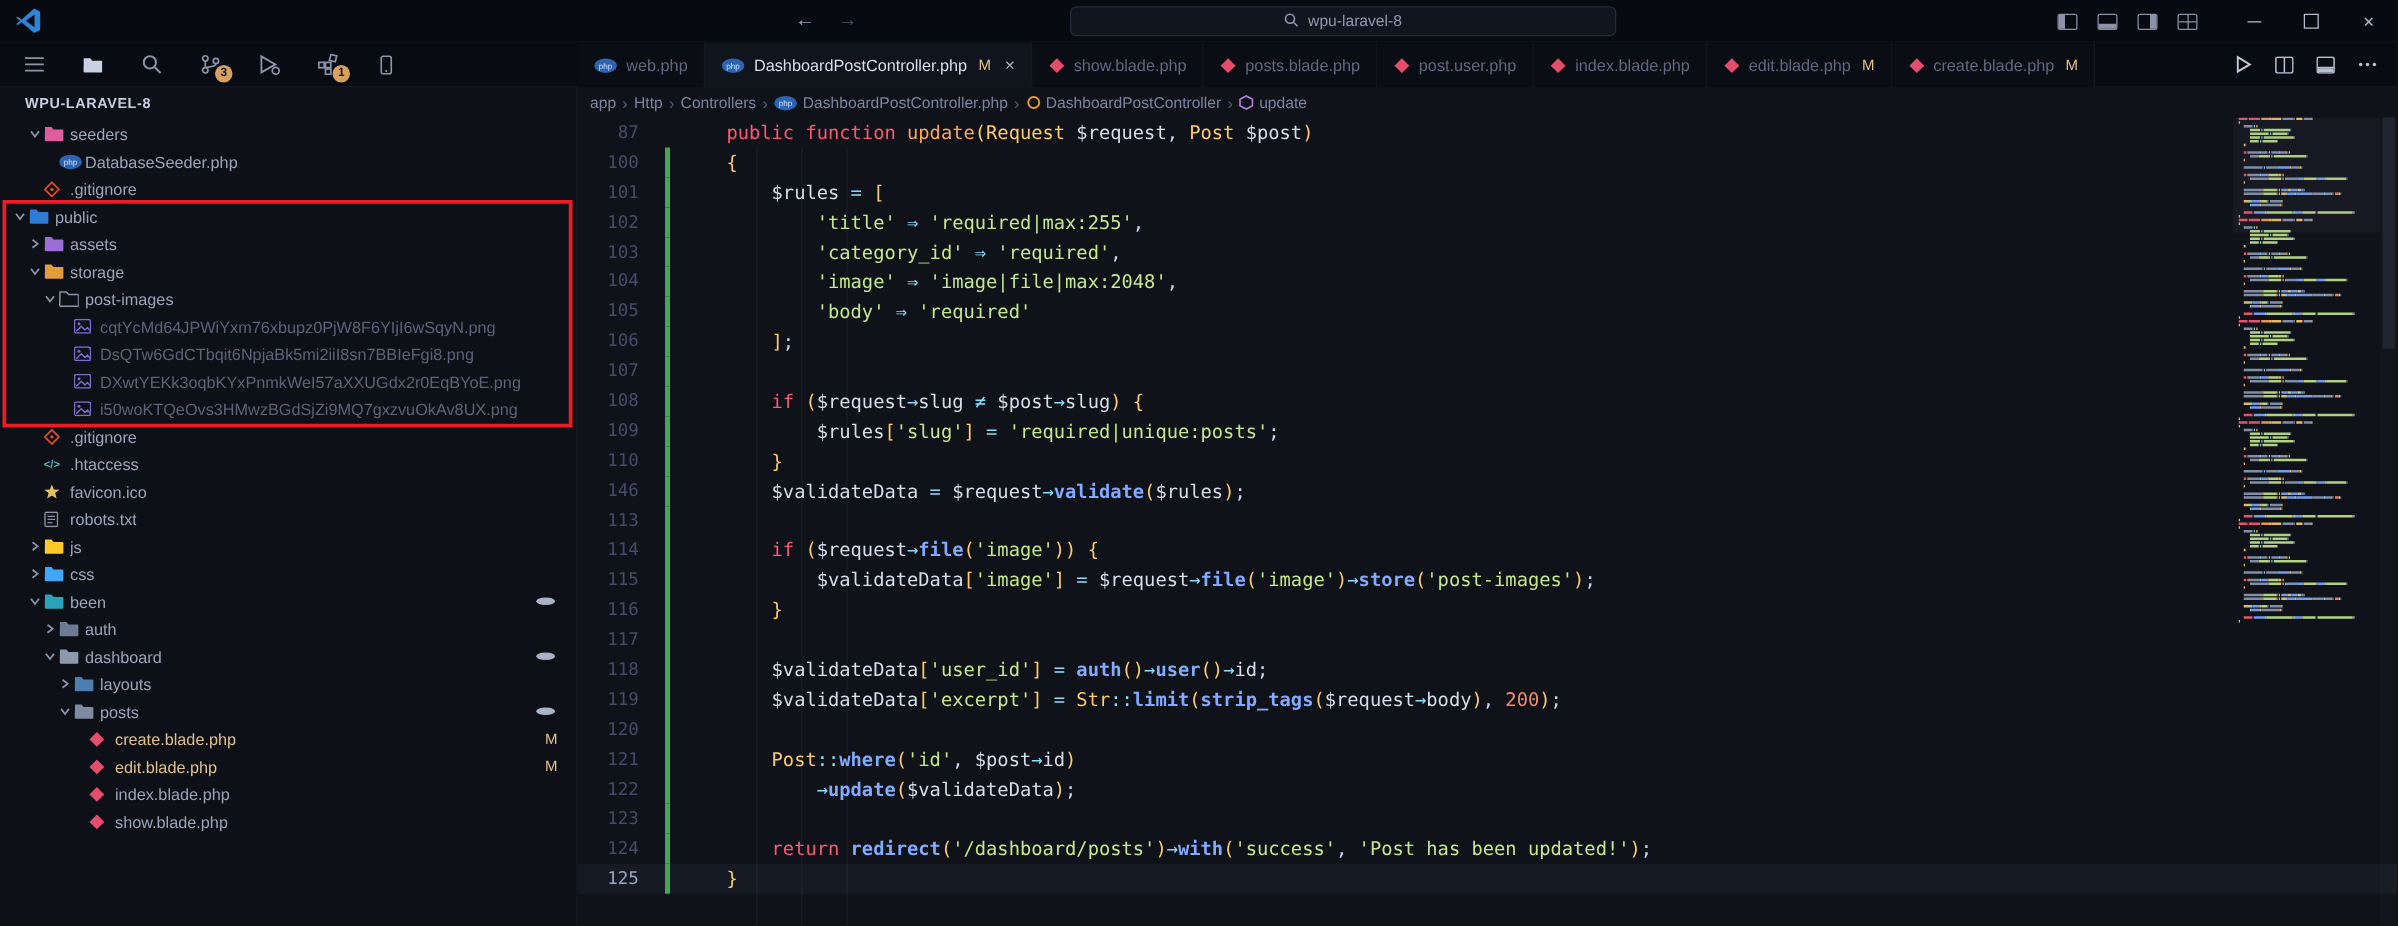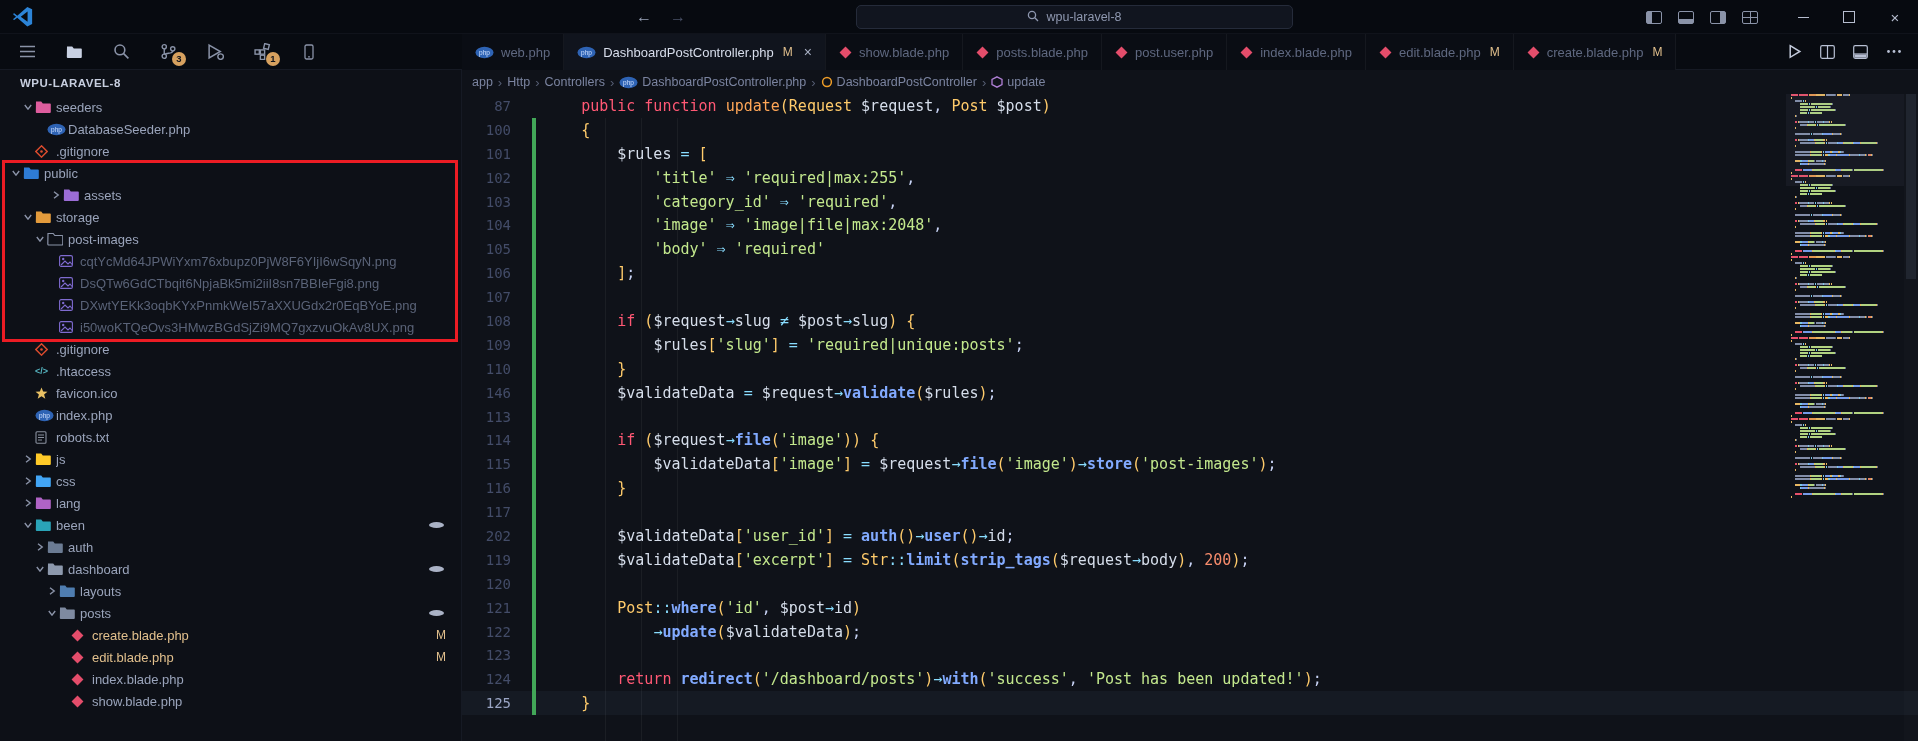--- a/index.html
+++ b/index.html
@@ -307,21 +307,21 @@
             <path d="M3 1.8 L7.2 5 L3 8.2" stroke="#8a93a8" fill="none" stroke-width="1.4"></path>
           </svg>
         </span>
         <span class="ficon">
           <svg width="16" height="14" viewBox="0 0 16 14">
             <path d="M1 1.5 h5.2 l1.6 2 H15 a.8.8 0 0 1 .8.8 V12 a1 1 0 0 1 -1 1 H1.8 a1 1 0 0 1 -1 -1 Z" fill="#2e7bd4"></path>
           </svg>
         </span>
         <span class="lbl">public</span>
       </div>
-      <div class="trow" style="padding-left: 20px; margin-left: 28px;">
+      <div class="trow" style="padding-left: 20px;">
         <span class="twistie">
           <svg width="10" height="10" viewBox="0 0 10 10">
             <path d="M3 1.8 L7.2 5 L3 8.2" stroke="#8a93a8" fill="none" stroke-width="1.4"></path>
           </svg>
         </span>
         <span class="ficon">
           <svg width="16" height="14" viewBox="0 0 16 14">
             <path d="M1 1.5 h5.2 l1.6 2 H15 a.8.8 0 0 1 .8.8 V12 a1 1 0 0 1 -1 1 H1.8 a1 1 0 0 1 -1 -1 Z" fill="#9b6dd6"></path>
           </svg>
         </span>
@@ -419,30 +419,20 @@
         <span class="ficon">
           <svg width="13" height="13" viewBox="0 0 12 12">
             <path d="M6 .5 L7.5 4.2 L11.5 4.4 L8.4 6.9 L9.5 10.8 L6 8.6 L2.5 10.8 L3.6 6.9 L.5 4.4 L4.5 4.2 Z" fill="#e8c064"></path>
           </svg>
         </span>
         <span class="lbl">favicon.ico</span>
       </div>
       <div class="trow" style="padding-left: 20px;">
         <span class="twistie"></span>
         <span class="ficon">
-          <svg width="19" height="13" viewBox="0 0 19 13">
-            <ellipse cx="9.5" cy="6.5" rx="9" ry="5.8" fill="#2e63b4"></ellipse>
-            <text x="9.5" y="9" font-size="6.5" fill="#cfe0ff" text-anchor="middle" font-family="Liberation Sans, sans-serif">php</text>
-          </svg>
-        </span>
-        <span class="lbl">index.php</span>
-      </div>
-      <div class="trow" style="padding-left: 20px;">
-        <span class="twistie"></span>
-        <span class="ficon">
           <svg width="12" height="13" viewBox="0 0 12 13">
             <rect x="1" y=".8" width="10" height="11.4" rx="1" fill="none" stroke="#8a919f" stroke-width="1.1"></rect>
             <path d="M3 4 h6 M3 6.5 h6 M3 9 h4" stroke="#8a919f" stroke-width="1"></path>
           </svg>
         </span>
         <span class="lbl">robots.txt</span>
       </div>
       <div class="trow" style="padding-left: 20px;">
         <span class="twistie">
           <svg width="10" height="10" viewBox="0 0 10 10">
@@ -461,33 +451,20 @@
           <svg width="10" height="10" viewBox="0 0 10 10">
             <path d="M3 1.8 L7.2 5 L3 8.2" stroke="#8a93a8" fill="none" stroke-width="1.4"></path>
           </svg>
         </span>
         <span class="ficon">
           <svg width="16" height="14" viewBox="0 0 16 14">
             <path d="M1 1.5 h5.2 l1.6 2 H15 a.8.8 0 0 1 .8.8 V12 a1 1 0 0 1 -1 1 H1.8 a1 1 0 0 1 -1 -1 Z" fill="#42a5f5"></path>
           </svg>
         </span>
         <span class="lbl">css</span>
-      </div>
-      <div class="trow" style="padding-left: 20px;">
-        <span class="twistie">
-          <svg width="10" height="10" viewBox="0 0 10 10">
-            <path d="M3 1.8 L7.2 5 L3 8.2" stroke="#8a93a8" fill="none" stroke-width="1.4"></path>
-          </svg>
-        </span>
-        <span class="ficon">
-          <svg width="16" height="14" viewBox="0 0 16 14">
-            <path d="M1 1.5 h5.2 l1.6 2 H15 a.8.8 0 0 1 .8.8 V12 a1 1 0 0 1 -1 1 H1.8 a1 1 0 0 1 -1 -1 Z" fill="#b063c5"></path>
-          </svg>
-        </span>
-        <span class="lbl">lang</span>
       </div>
       <div class="trow" style="padding-left: 20px;">
         <span class="twistie expanded">
           <svg width="10" height="10" viewBox="0 0 10 10">
             <path d="M3 1.8 L7.2 5 L3 8.2" stroke="#8a93a8" fill="none" stroke-width="1.4"></path>
           </svg>
         </span>
         <span class="ficon">
           <svg width="16" height="14" viewBox="0 0 16 14">
             <path d="M1 1.5 h5.2 l1.6 2 H15 a.8.8 0 0 1 .8.8 V12 a1 1 0 0 1 -1 1 H1.8 a1 1 0 0 1 -1 -1 Z" fill="#2aa4b8"></path>
@@ -722,21 +699,21 @@
         <span class="ln">116</span>
         <span class="gitbar mod"></span>
         <span class="toks"><span class="t-p">        </span><span class="t-y">}</span></span>
       </div>
       <div class="cline">
         <span class="ln">117</span>
         <span class="gitbar mod"></span>
         <span class="toks"></span>
       </div>
       <div class="cline">
-        <span class="ln">202</span>
+        <span class="ln">118</span>
         <span class="gitbar mod"></span>
         <span class="toks"><span class="t-p">        </span><span class="t-v">$validateData</span><span class="t-y">[</span><span class="t-s">'user_id'</span><span class="t-y">]</span><span class="t-p"> </span><span class="t-o">=</span><span class="t-p"> </span><span class="t-c">auth</span><span class="t-y">()</span><span class="t-o">→</span><span class="t-c">user</span><span class="t-y">()</span><span class="t-o">→</span><span class="t-v">id</span><span class="t-p">;</span></span>
       </div>
       <div class="cline">
         <span class="ln">119</span>
         <span class="gitbar mod"></span>
         <span class="toks"><span class="t-p">        </span><span class="t-v">$validateData</span><span class="t-y">[</span><span class="t-s">'excerpt'</span><span class="t-y">]</span><span class="t-p"> </span><span class="t-o">=</span><span class="t-p"> </span><span class="t-y">Str</span><span class="t-o">::</span><span class="t-c">limit</span><span class="t-y">(</span><span class="t-c">strip_tags</span><span class="t-y">(</span><span class="t-v">$request</span><span class="t-o">→</span><span class="t-v">body</span><span class="t-y">)</span><span class="t-p">,</span><span class="t-p"> </span><span class="t-n">200</span><span class="t-y">)</span><span class="t-p">;</span></span>
       </div>
       <div class="cline">
         <span class="ln">120</span>

